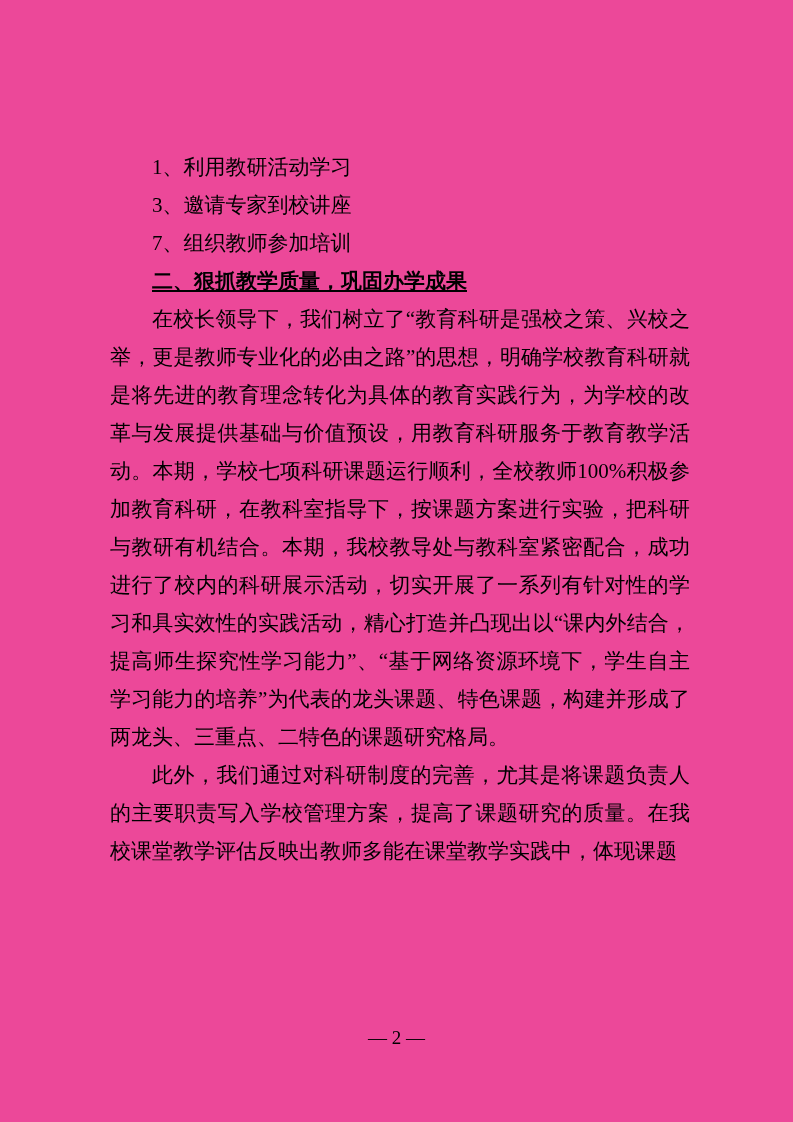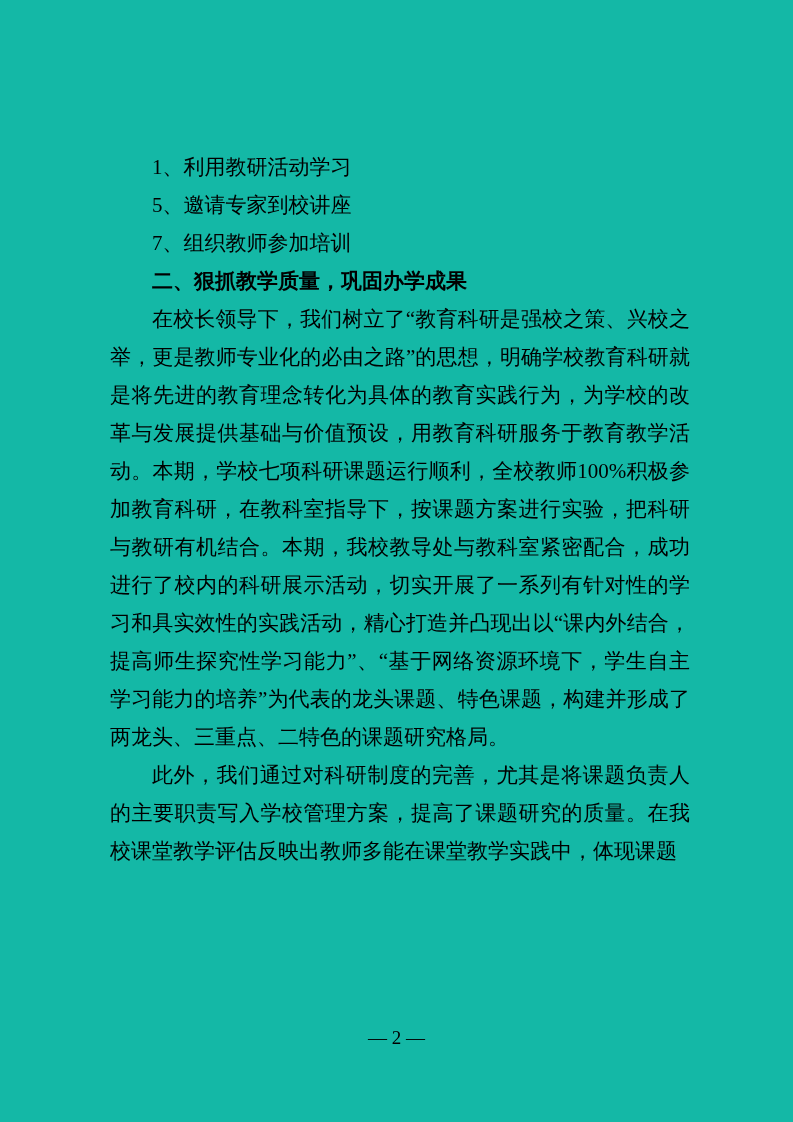--- a/index.html
+++ b/index.html
@@ -4,60 +4,61 @@
 <style>
   html, body {
     margin: 0;
     padding: 0;
     background: #ffffff;
   }
   .page {
     position: relative;
     width: 793px;
     height: 1122px;
-    background: #14b8a6;
+    background: #ec4899;
     font-family: "Liberation Serif", "DejaVu Serif", serif;
     color: #000000;
     overflow: hidden;
   }
   .content {
     position: absolute;
     left: 110px;
     top: 148px;
     width: 580px;
     font-size: 21px;
     line-height: 38px;
     text-align: justify;
   }
   .content p {
     margin: 0;
     text-indent: 2em;
   }
   .content p.heading {
     font-weight: bold;
     text-align: left;
+    text-decoration: underline;
   }
   .footer {
     position: absolute;
     left: 0;
     right: 0;
     top: 1026px;
     text-align: center;
     font-size: 19px;
     line-height: 24px;
     color: #000000;
   }
 </style>
 </head>
 <body>
 
 <div class="page">
   <div class="content">
     <p>1、利用教研活动学习</p>
-    <p>5、邀请专家到校讲座</p>
+    <p>3、邀请专家到校讲座</p>
     <p>7、组织教师参加培训</p>
     <p class="heading">二、狠抓教学质量，巩固办学成果</p>
     <p>在校长领导下，我们树立了“教育科研是强校之策、兴校之举，更是教师专业化的必由之路”的思想，明确学校教育科研就是将先进的教育理念转化为具体的教育实践行为，为学校的改革与发展提供基础与价值预设，用教育科研服务于教育教学活动。本期，学校七项科研课题运行顺利，全校教师100%积极参加教育科研，在教科室指导下，按课题方案进行实验，把科研与教研有机结合。本期，我校教导处与教科室紧密配合，成功进行了校内的科研展示活动，切实开展了一系列有针对性的学习和具实效性的实践活动，精心打造并凸现出以“课内外结合，提高师生探究性学习能力”、“基于网络资源环境下，学生自主学习能力的培养”为代表的龙头课题、特色课题，构建并形成了两龙头、三重点、二特色的课题研究格局。</p>
     <p>此外，我们通过对科研制度的完善，尤其是将课题负责人的主要职责写入学校管理方案，提高了课题研究的质量。在我校课堂教学评估反映出教师多能在课堂教学实践中，体现课题</p>
   </div>
   <div class="footer">
     <span>— 2 —</span>
   </div>
 </div>
 

